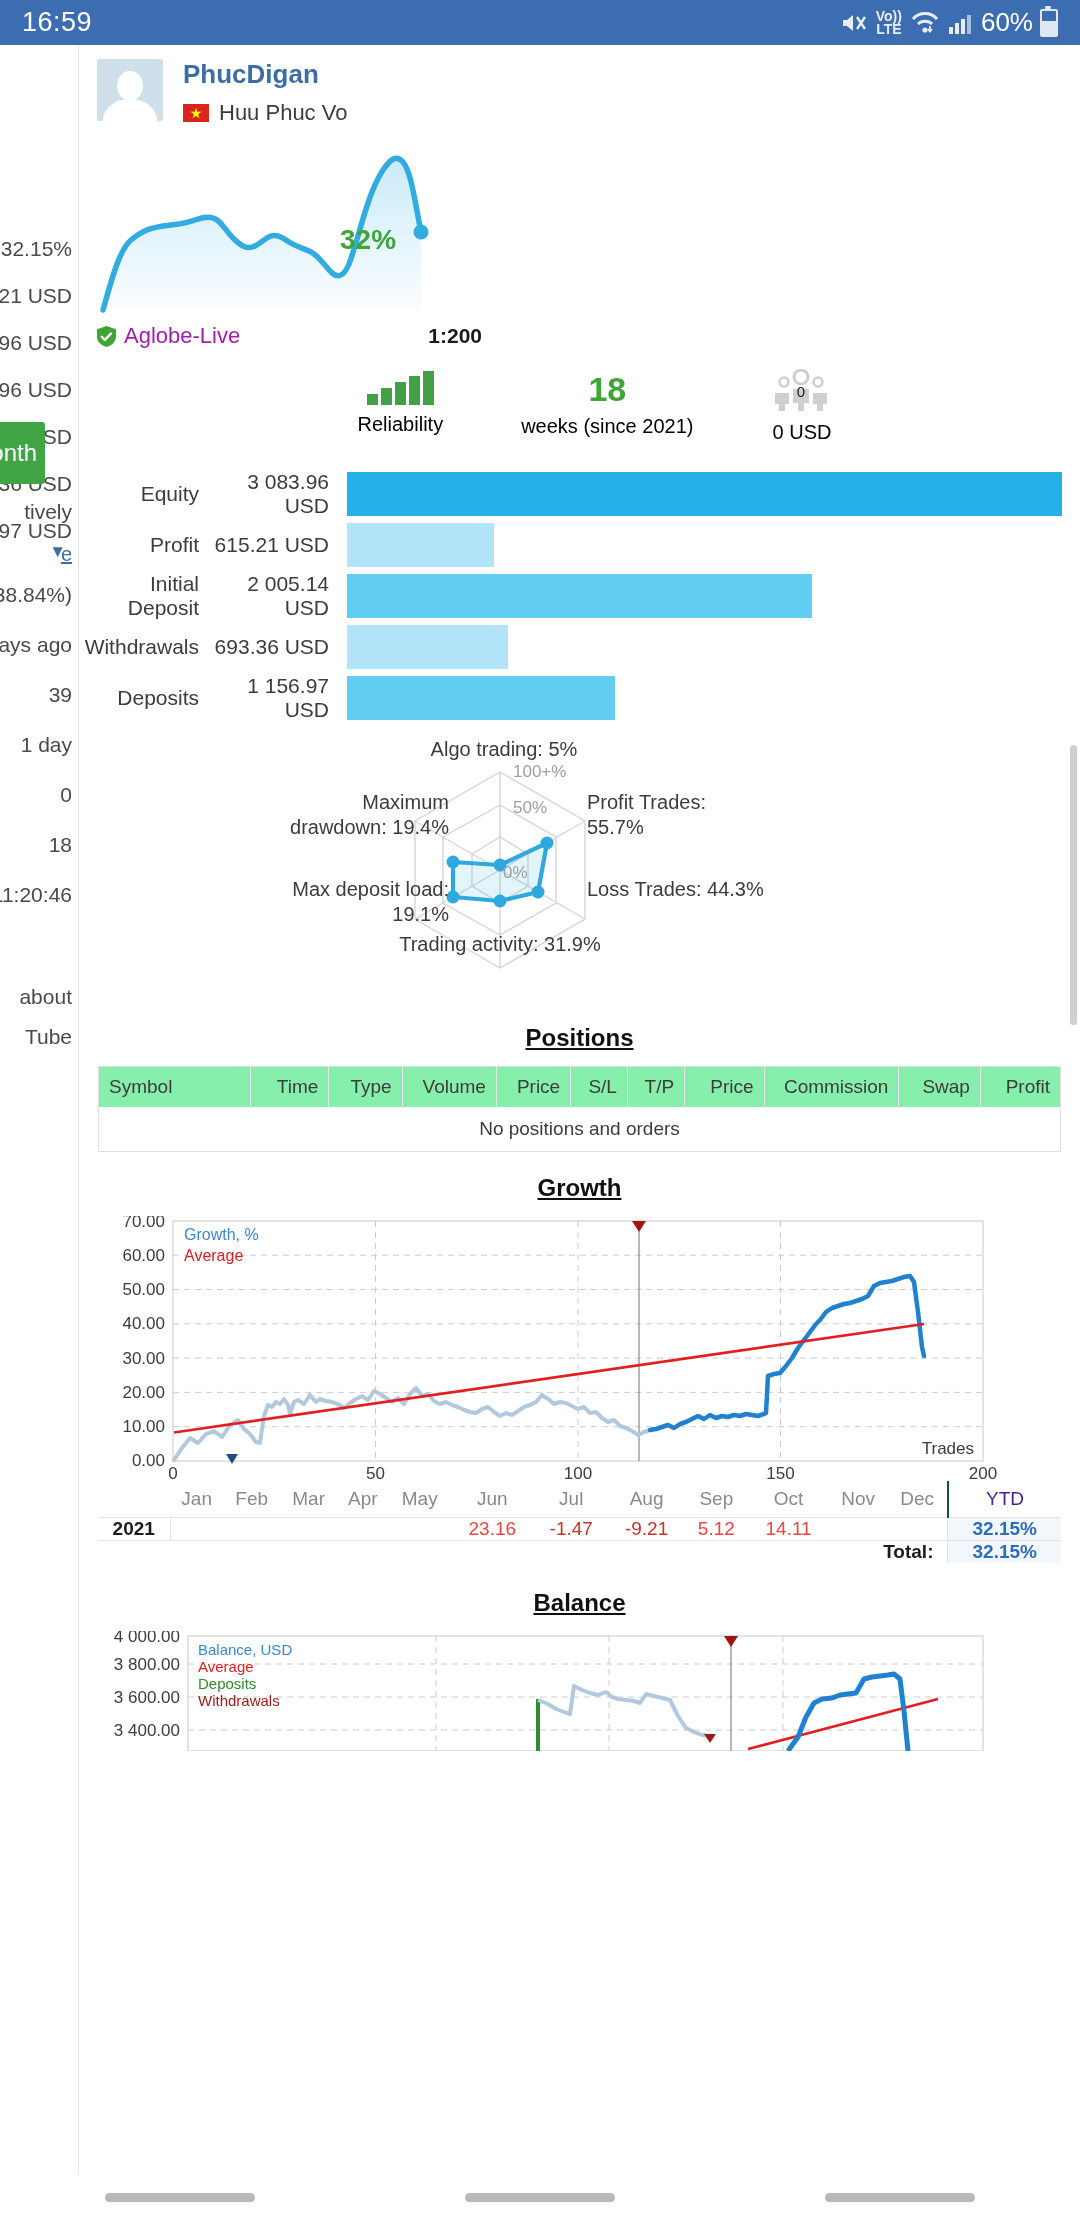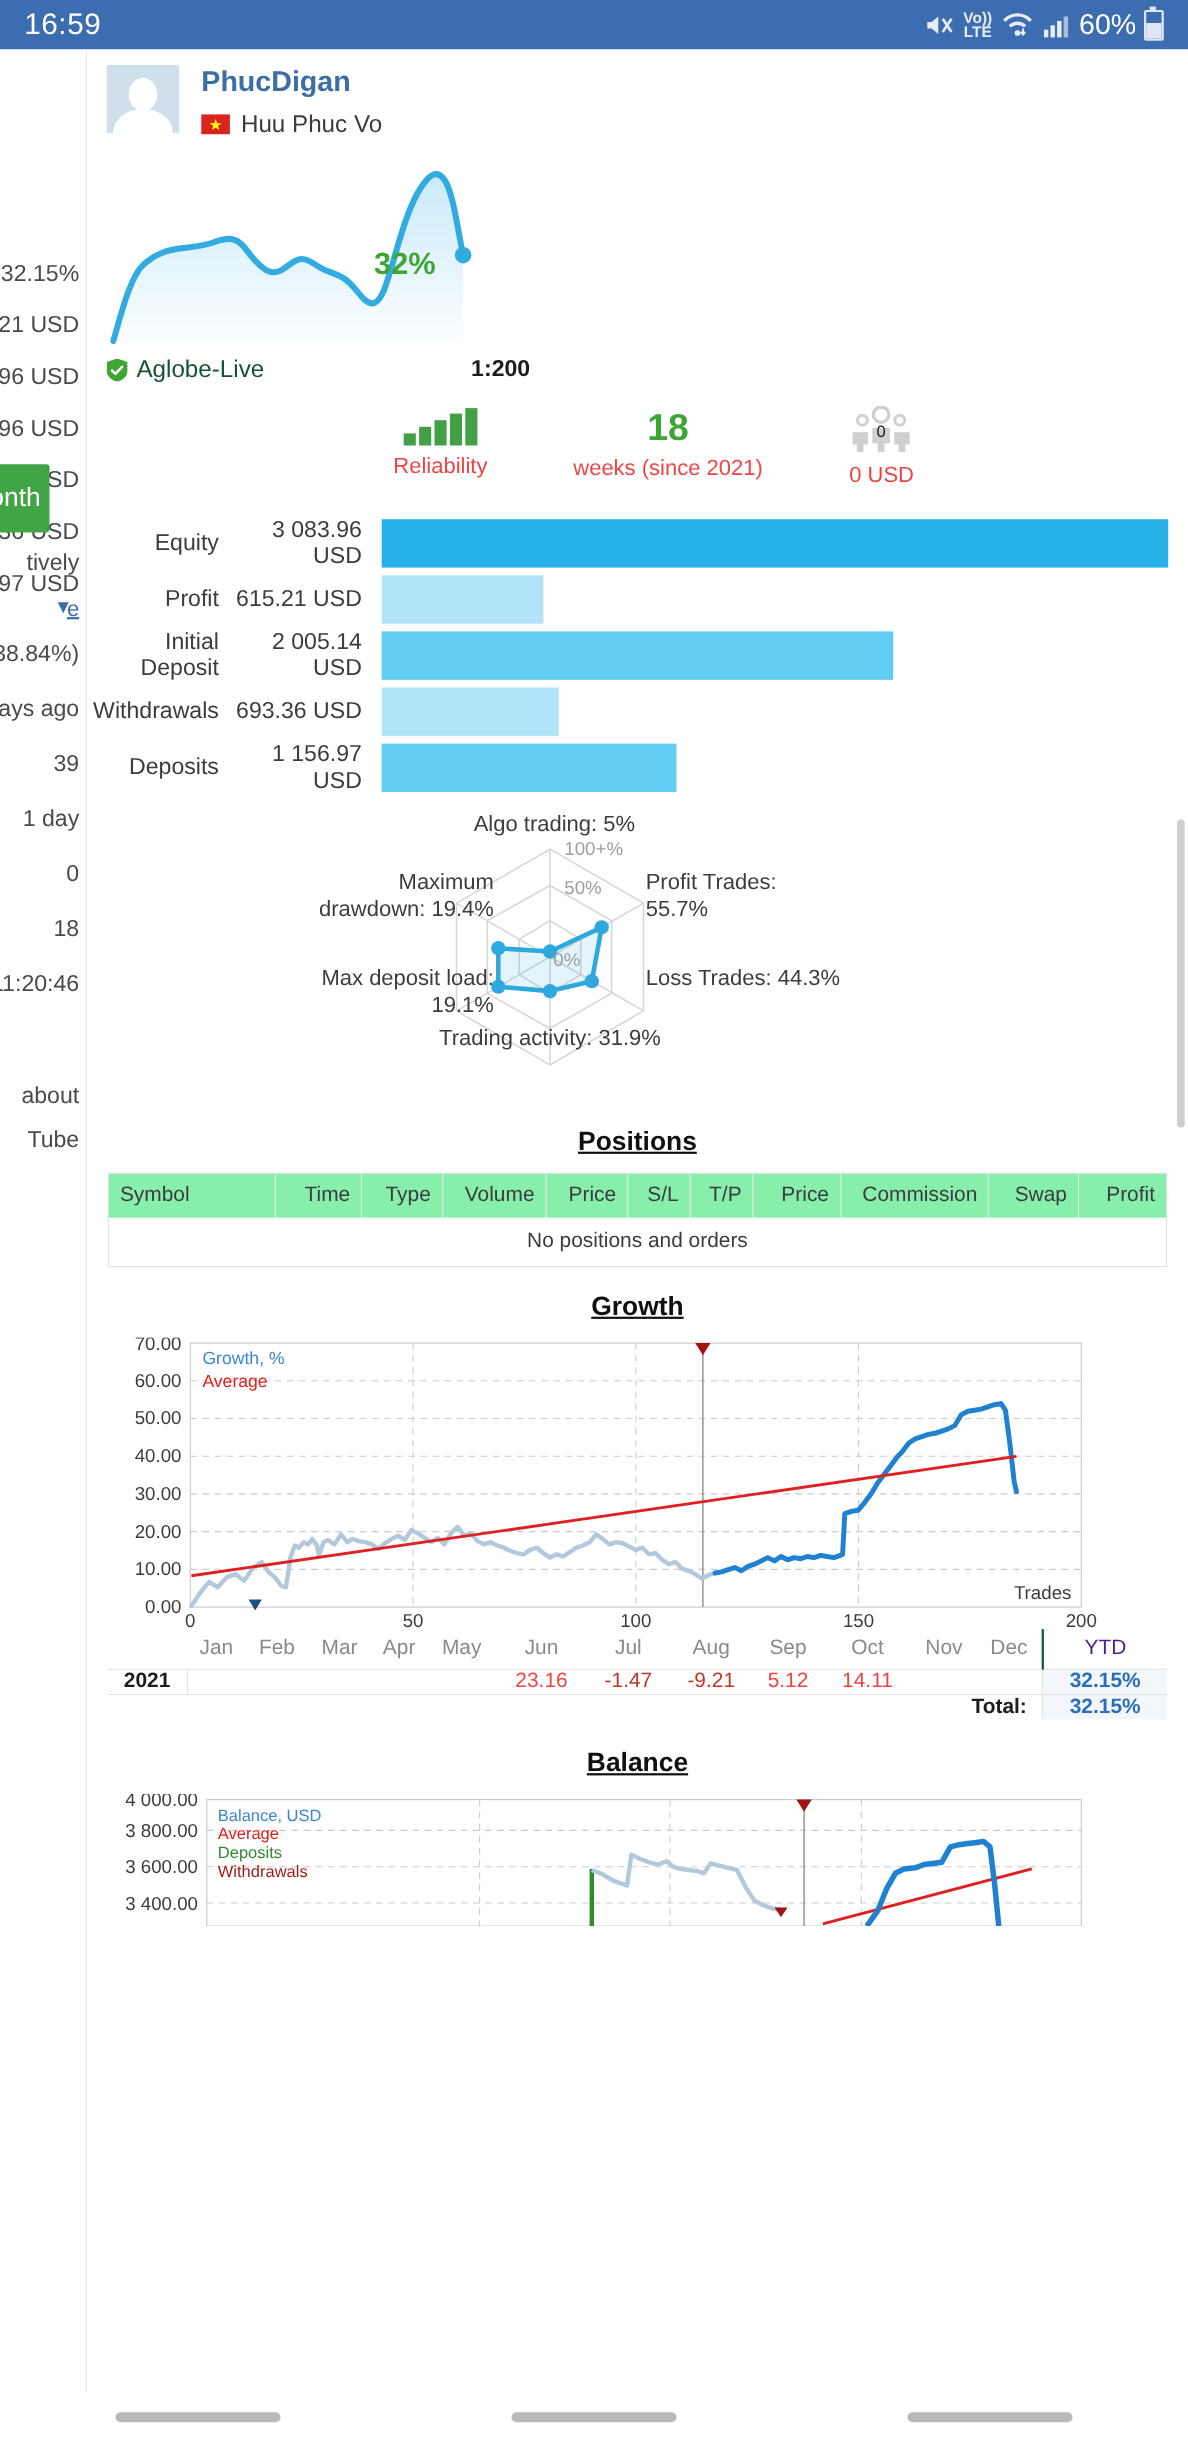--- a/index.html
+++ b/index.html
@@ -58,30 +58,30 @@
   
   .spark{position:relative;margin:6px 0 0 18px;width:420px;height:185px;}
   .spark svg{position:absolute;left:0;top:0;}
   .spark .pct{
     position:absolute;left:243px;top:92px;color:#3fa535;font-weight:bold;font-size:28px;
   }
   .brokerline{
     display:flex;align-items:center;justify-content:space-between;
     width:385px;margin:6px 0 0 18px;
   }
-  .broker{display:flex;align-items:center;font-size:22px;color:#14532d;}
+  .broker{display:flex;align-items:center;font-size:22px;color:#a21caf;}
   .shield{width:19px;height:21px;margin-right:8px;flex:none;}
   .leverage{font-size:21px;font-weight:bold;color:#1c1c1c;}
 
   
   .metrics{display:flex;justify-content:center;gap:78px;margin-top:22px;padding-left:30px;}
   .m-cell{text-align:center;}
   .rel-bars{display:flex;align-items:flex-end;justify-content:center;gap:3px;height:34px;}
   .rel-bars i{display:block;width:11px;background:#43a047;}
-  .m-label{font-size:20px;color:#ef4444;margin-top:8px;}
+  .m-label{font-size:20px;color:#000000;margin-top:8px;text-align:right;}
   .m-big{font-size:34px;font-weight:bold;color:#3fa535;line-height:36px;}
   .subs-ico{height:42px;display:flex;align-items:flex-end;justify-content:center;}
 
   
   .bars{margin:28px 0 0 0;padding:0 18px 0 0;}
   .bar-row{display:flex;align-items:center;height:44px;margin-bottom:7px;}
   .bar-lbl{width:120px;text-align:right;font-size:21px;color:#3c3c3c;}
   .bar-val{width:130px;text-align:right;font-size:21px;color:#3c3c3c;padding-right:18px;}
   .bar-track{flex:1;height:44px;position:relative;}
   .bar-fill{height:44px;}

